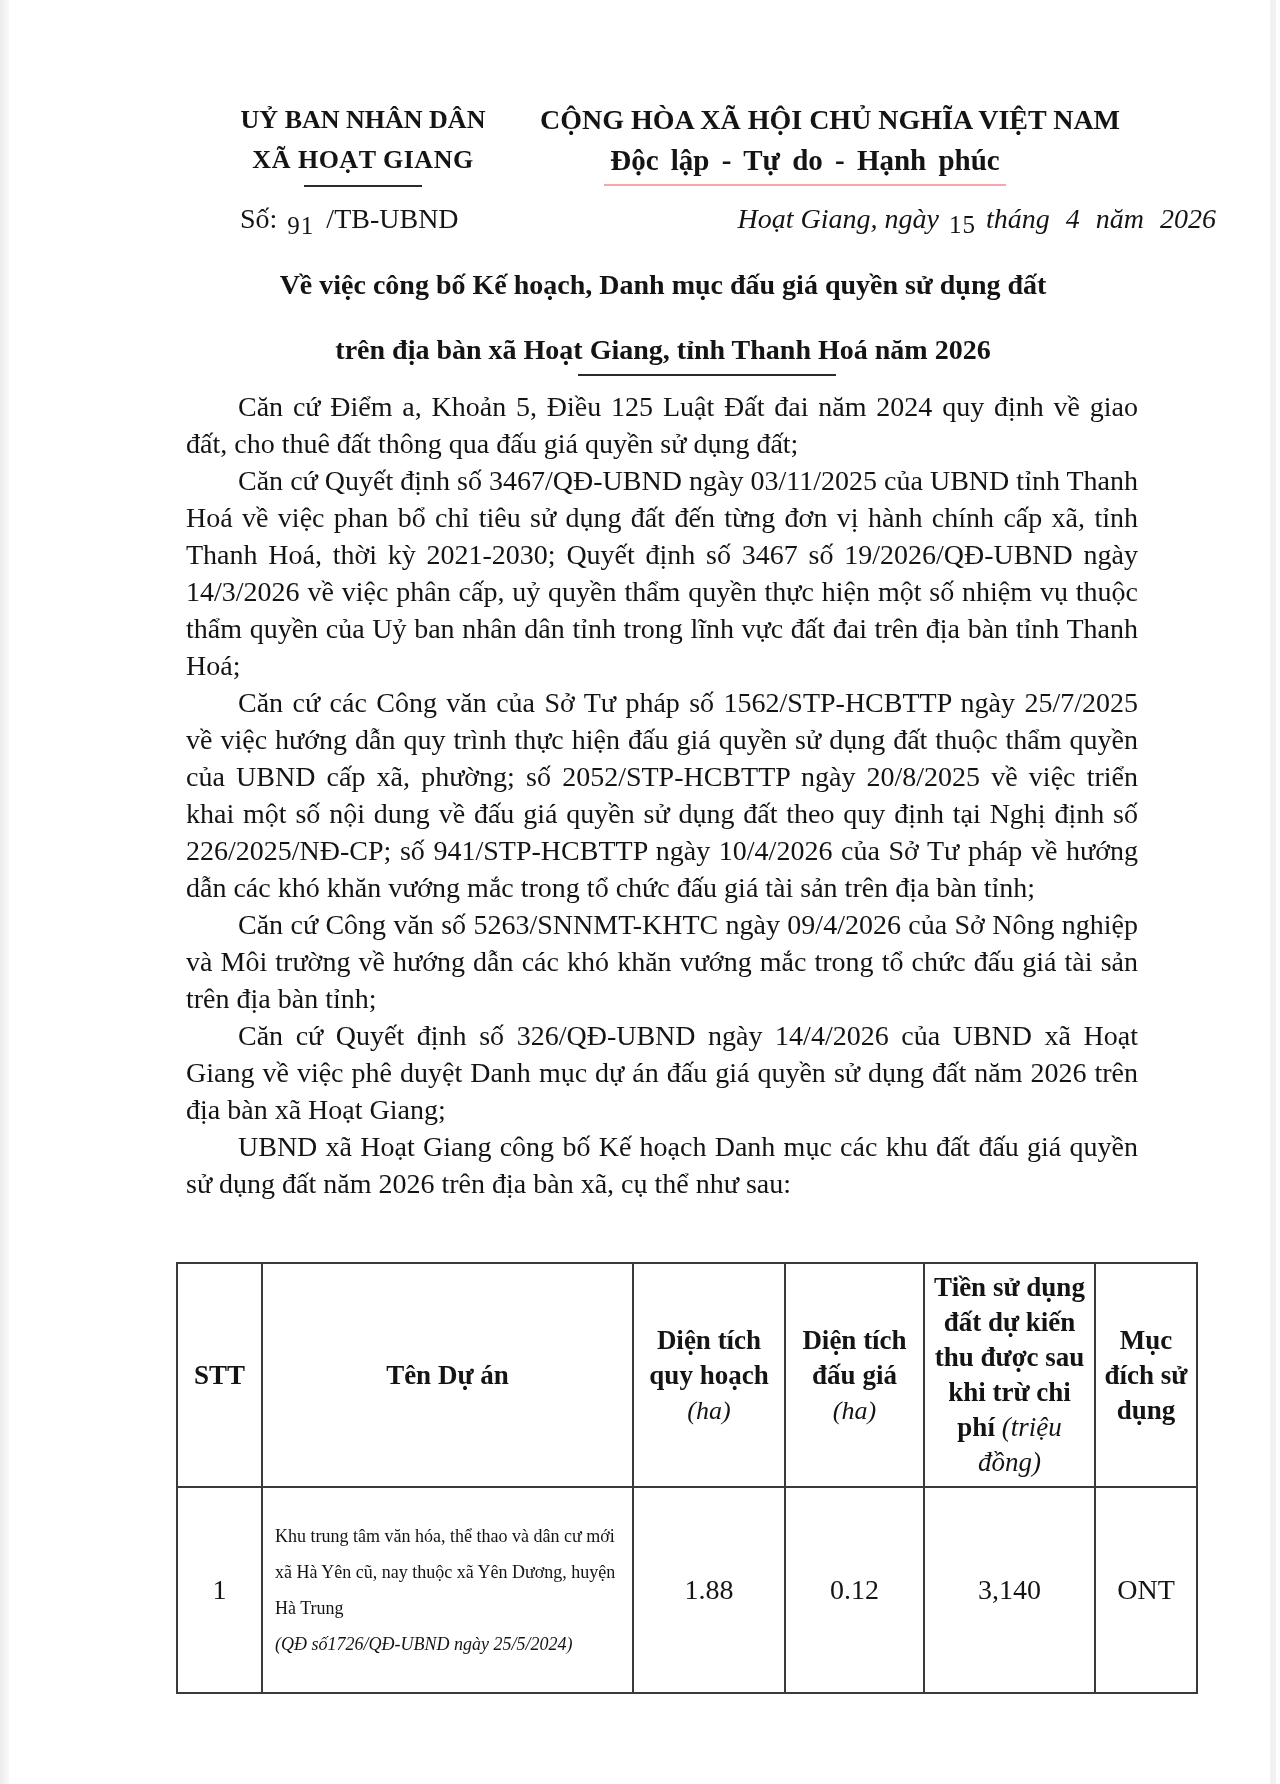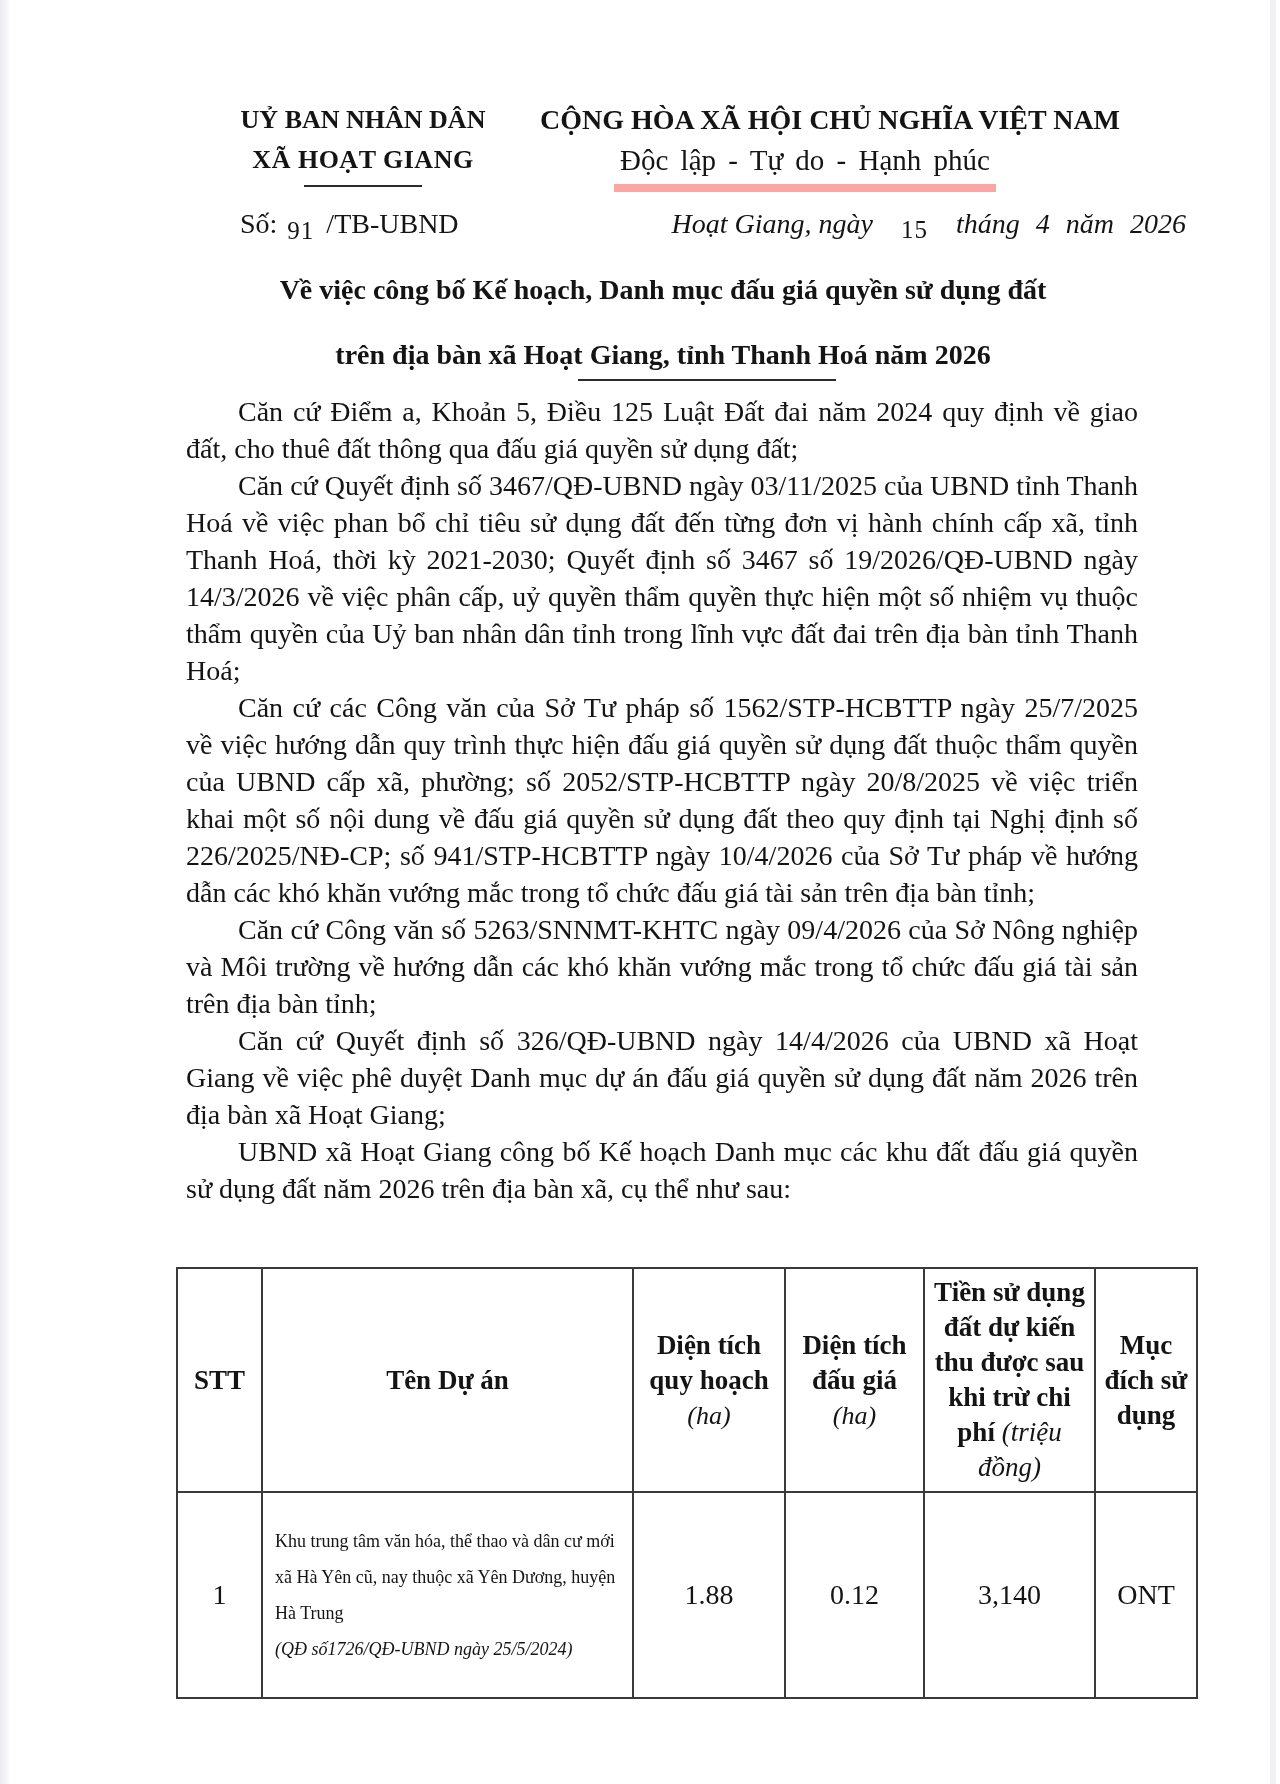--- a/index.html
+++ b/index.html
@@ -22,32 +22,32 @@
   .doc { position:absolute; left:0; top:0; width:1280px; padding-top:100px; }
 
   
   .header { display:flex; }
   .header-org { width:262px; margin-left:232px; text-align:center; }
   .header-org .l1 { font-weight:bold; font-size:26px; line-height:40px; white-space:nowrap; }
   .header-org .l2 { font-weight:bold; font-size:26px; line-height:40px; letter-spacing:.5px; white-space:nowrap; }
   .org-rule { width:118px; border-top:2px solid #2b2b2b; margin:5px auto 0; }
   .header-nat { width:530px; margin-left:46px; text-align:center; }
   .header-nat .l1 { font-weight:bold; font-size:28px; line-height:40px; white-space:nowrap; }
-  .header-nat .l2 { display:inline-block; font-weight:normal; font-size:29px; line-height:40px;
-                    word-spacing:5px; padding:0 6px 4px; border-bottom:8px solid #fca5a5; white-space:nowrap; }
+  .header-nat .l2 { display:inline-block; font-weight:bold; font-size:29px; line-height:40px;
+                    word-spacing:5px; padding:0 6px 4px; border-bottom:2px solid #fca5a5; white-space:nowrap; }
 
   
-  .so-line { display:flex; justify-content:space-between; padding:12px 94px 0 240px;
+  .so-line { display:flex; justify-content:space-between; padding:12px 64px 0 240px;
              font-size:28px; line-height:40px; }
   .so-left  { white-space:nowrap; }
   .filled-num { display:inline-block; font-size:25px; transform:translateY(6px);
                 margin:0 12px 0 10px; letter-spacing:1px; }
   .so-right { font-style:italic; white-space:nowrap; }
   .filled-day { display:inline-block; font-style:normal; font-size:25px;
-                transform:translateY(5px); margin:0 28px; letter-spacing:1px; }
+                transform:translateY(5px); margin:0 10px; letter-spacing:1px; }
   .date-tail { word-spacing:9px; }
 
   
   .title-block { margin-top:24px; padding:0 140px 0 186px; text-align:center; }
   .title-heading { font-weight:bold; font-size:30px; line-height:42px; letter-spacing:1px; }
   .title-sub { font-weight:bold; font-size:28px; line-height:40px;margin-top:25px; }
   .title-rule { width:258px; border-top:2px solid #2b2b2b; margin:4px auto 0; transform:translateX(44px); }
 
   
   .body-text { margin-top:12px; padding:0 142px 0 186px; font-size:28px; line-height:37px;

